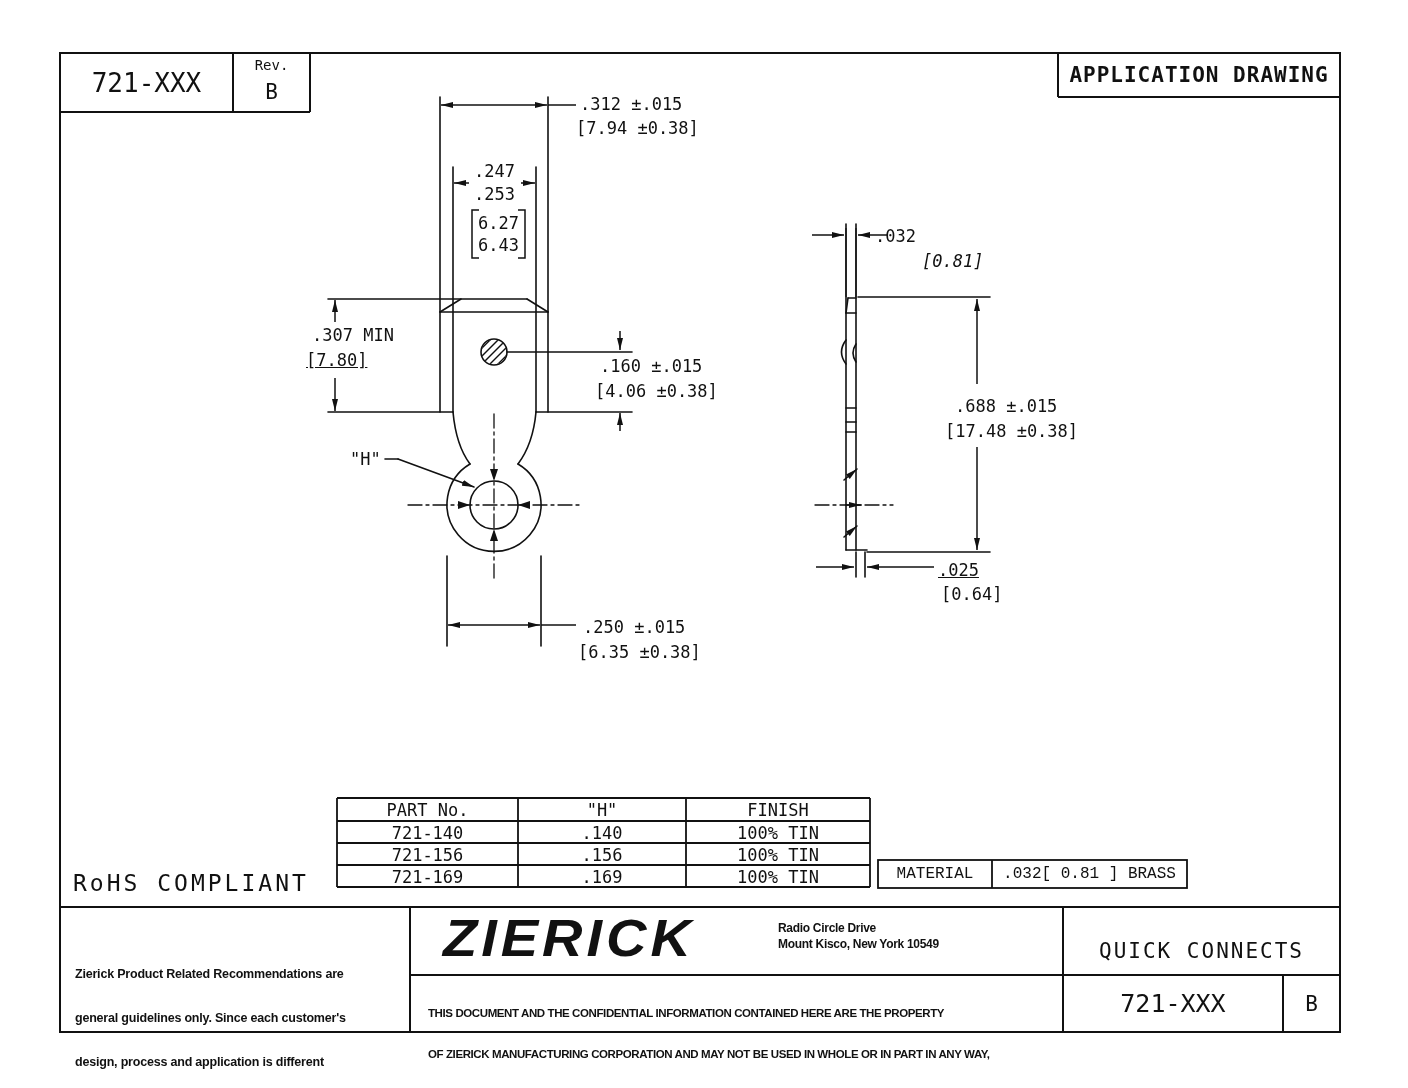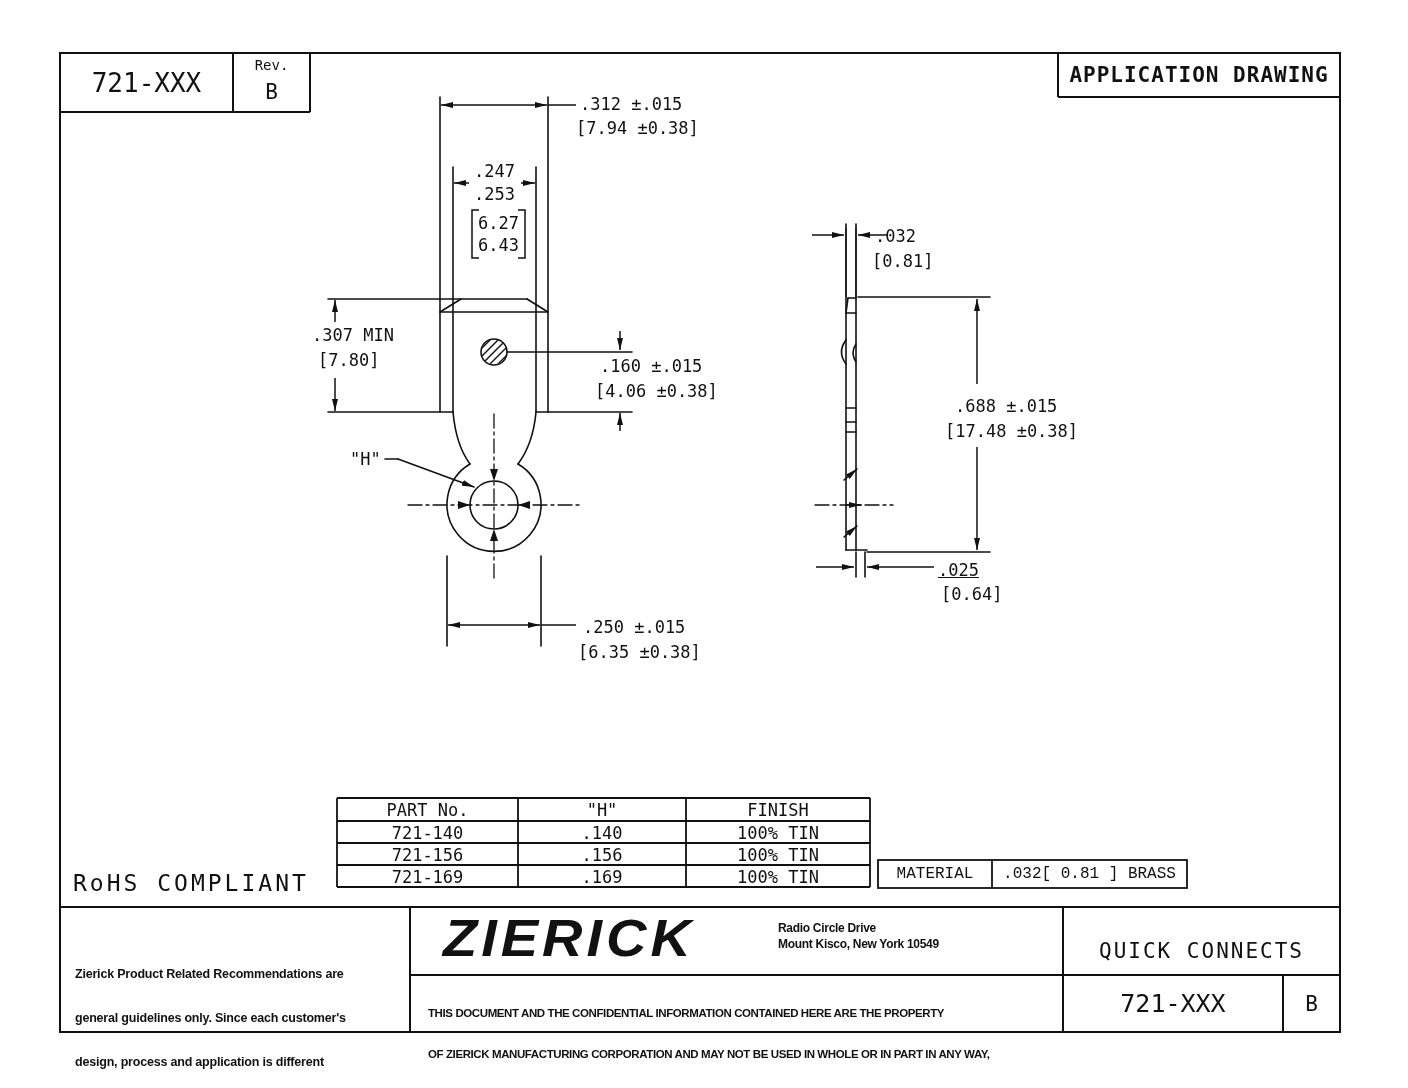--- a/index.html
+++ b/index.html
@@ -182,32 +182,32 @@
 
   <div class="txt dimtxt" style="left:580px;top:94px;">.312 ±.015</div>
   <div class="txt dimtxt" style="left:576px;top:118px;">[7.94 ±0.38]</div>
 
   <div class="txt dimtxt" style="left:474px;top:161px;">.247</div>
   <div class="txt dimtxt" style="left:474px;top:184px;">.253</div>
   <div class="txt dimtxt" style="left:478px;top:213px;">6.27</div>
   <div class="txt dimtxt" style="left:478px;top:235px;">6.43</div>
 
   <div class="txt dimtxt" style="left:312px;top:325px;">.307 MIN</div>
-  <div class="txt dimtxt" style="left:318px;top:350px;">[7.80]</div>
+  <div class="txt dimtxt" style="left:306px;top:350px;text-decoration:underline;">[7.80]</div>
 
   <div class="txt dimtxt" style="left:600px;top:356px;">.160 ±.015</div>
   <div class="txt dimtxt" style="left:595px;top:381px;">[4.06 ±0.38]</div>
 
   <div class="txt dimtxt" style="left:350px;top:449px;">"H"</div>
 
   <div class="txt dimtxt" style="left:583px;top:617px;">.250 ±.015</div>
   <div class="txt dimtxt" style="left:578px;top:642px;">[6.35 ±0.38]</div>
 
   <div class="txt dimtxt" style="left:875px;top:226px;">.032</div>
-  <div class="txt dimtxt" style="left:872px;top:251px;">[0.81]</div>
+  <div class="txt dimtxt" style="left:922px;top:251px;font-style:italic;">[0.81]</div>
 
   <div class="txt dimtxt" style="left:955px;top:396px;">.688 ±.015</div>
   <div class="txt dimtxt" style="left:945px;top:421px;">[17.48 ±0.38]</div>
 
   <div class="txt dimtxt" style="left:938px;top:560px;text-decoration:underline;">.025</div>
   <div class="txt dimtxt" style="left:941px;top:584px;">[0.64]</div>
 
   <div class="txt cell mono17" style="left:337px;top:799px;width:181px;height:22px;">PART No.</div>
   <div class="txt cell mono17" style="left:518px;top:799px;width:168px;height:22px;">"H"</div>
   <div class="txt cell mono17" style="left:686px;top:799px;width:184px;height:22px;">FINISH</div>

